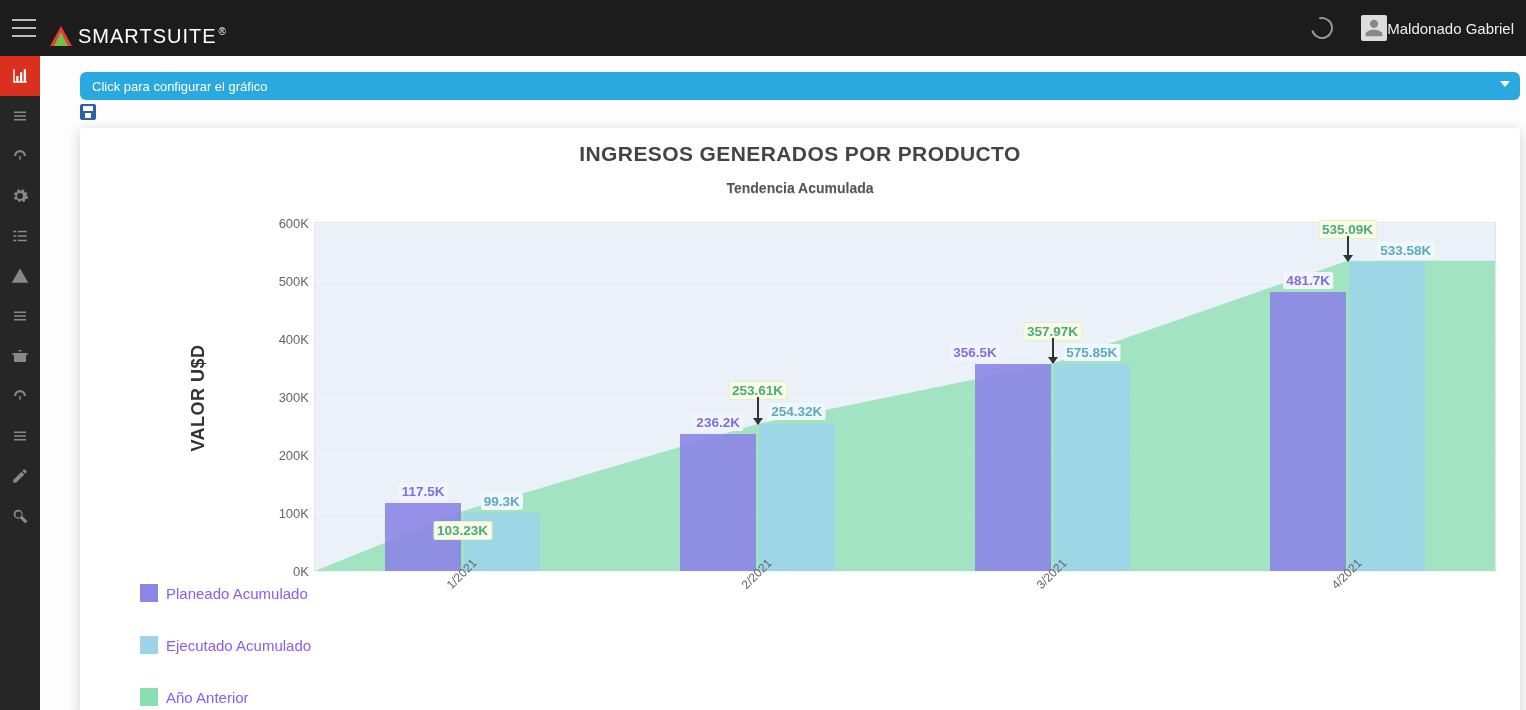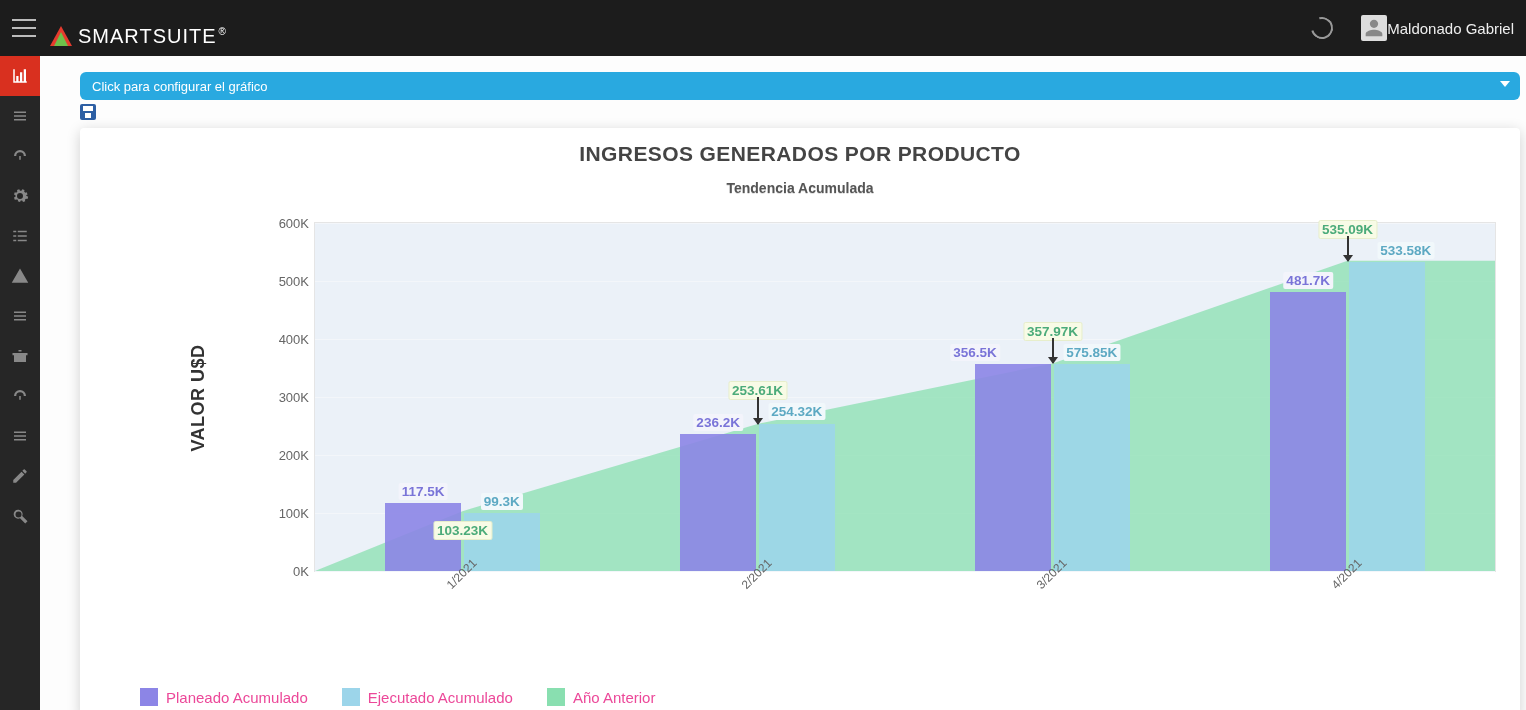--- a/index.html
+++ b/index.html
@@ -45,21 +45,21 @@
   .bar.plan{ background:#8c85e6; }
   .bar.exec{ background:#9cd5ea; }
   .area-poly{ position:absolute; left:0; top:0; width:100%; height:100%; }
   .dlabel{ position:absolute; font-size:13.5px; font-weight:700; transform:translateX(-50%); white-space:nowrap; padding:1px 3px; border-radius:2px;}
   .dlabel.plan{ color:#7a74d8; background:#f3f4fb;}
   .dlabel.exec{ color:#5da9c3; background:#f1f8fb;}
   .dlabel.prev{ color:#4bab7a; background:#f8fbe6; border:1px solid #e7eecb;}
   .arrow-seg{ position:absolute; width:2px; background:#333;}
   .arrow-seg::after{content:"";position:absolute;left:-4px;width:0;height:0;border-left:5px solid transparent;border-right:5px solid transparent;}
   .arrow-seg.down::after{ bottom:-1px; border-top:7px solid #333;}
-  .legend{ position:absolute; left:60px; bottom:12px; display:flex; gap:34px; font-size:15px; color:#ec4899;}
+  .legend{ position:absolute; left:60px; bottom:12px; display:flex; gap:34px; font-size:15px; color:#8b5cf6;flex-direction:column;}
   .lg{ display:flex; align-items:center; gap:8px;}
   .lg-sw{ width:18px; height:18px;}
   .lg-sw.plan{ background:#8c85e6;} .lg-sw.exec{ background:#9cd5ea;} .lg-sw.prev{ background:#89dfb0;}
 </style>
 </head>
 <body>
 
 <div class="topbar">
   <div class="hamburger">
       <span></span>

